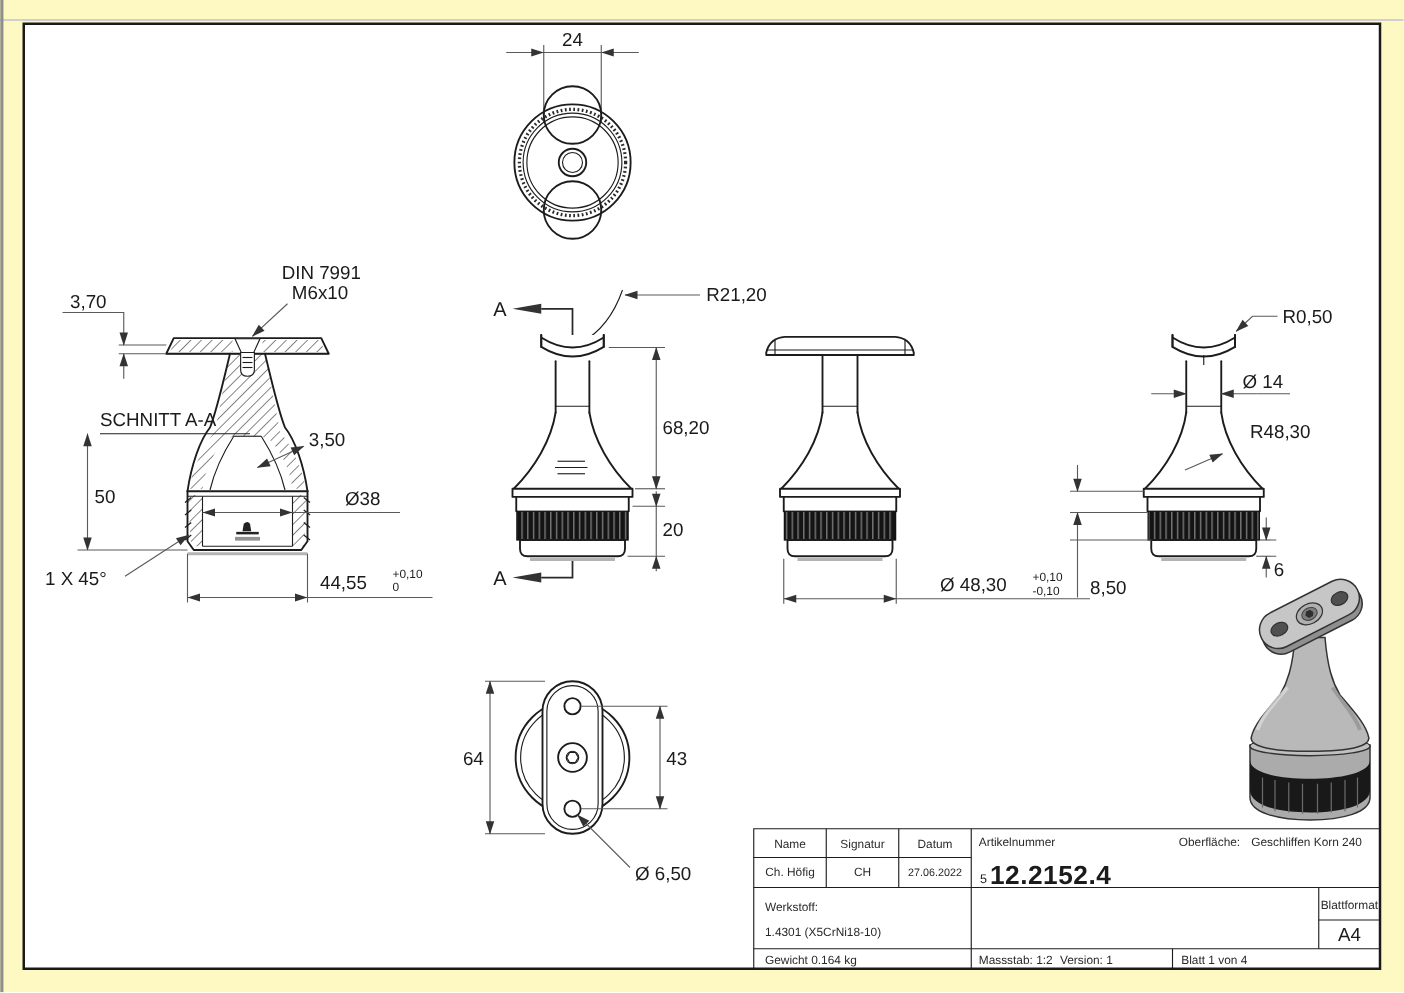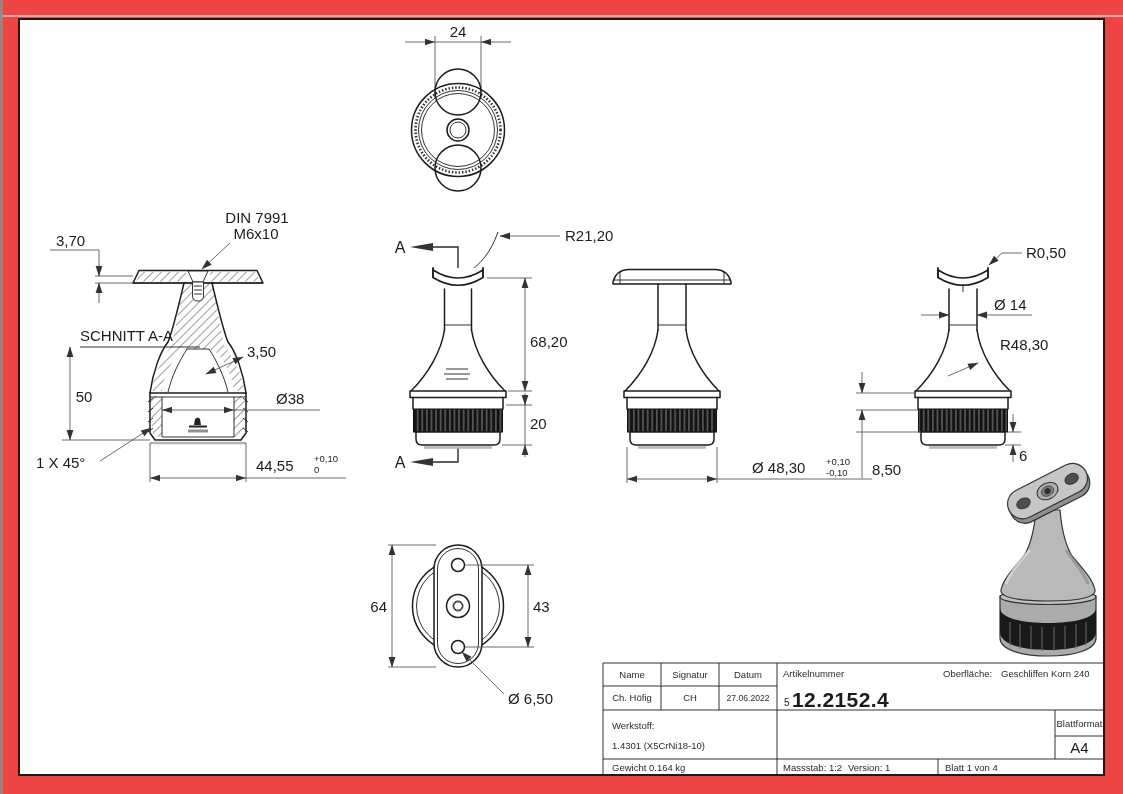--- a/index.html
+++ b/index.html
@@ -1,16 +1,16 @@
 <!DOCTYPE html>
 <html><head>
 <meta charset="utf-8">
 <style>
   html,body{margin:0;padding:0;background:#ffffff;}
-  #sheet{position:relative;width:1123px;height:794px;background:#ef4444;overflow:hidden;
+  #sheet{position:relative;width:1123px;height:794px;background:#fef9c3;overflow:hidden;
          font-family:"Liberation Sans",sans-serif;}
   svg{display:block}
   
   .o  {stroke:#1c1c1c;stroke-width:1.5;fill:none;stroke-linejoin:round;stroke-linecap:round}
   .t  {stroke:#1c1c1c;stroke-width:0.9;fill:none}
   .d  {stroke:#5a5a5a;stroke-width:0.9;fill:none}
   .w  {fill:#ffffff}
   .gray{stroke:#b4b4b4;stroke-width:2.4;fill:none}
   .arrowfill{fill:#333}
   text{font-family:"Liberation Sans",sans-serif;fill:#1b1b1b}

